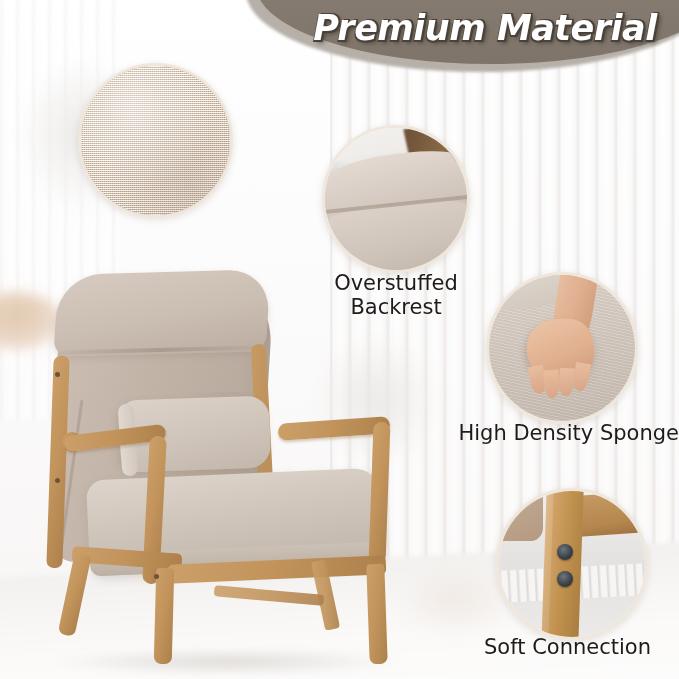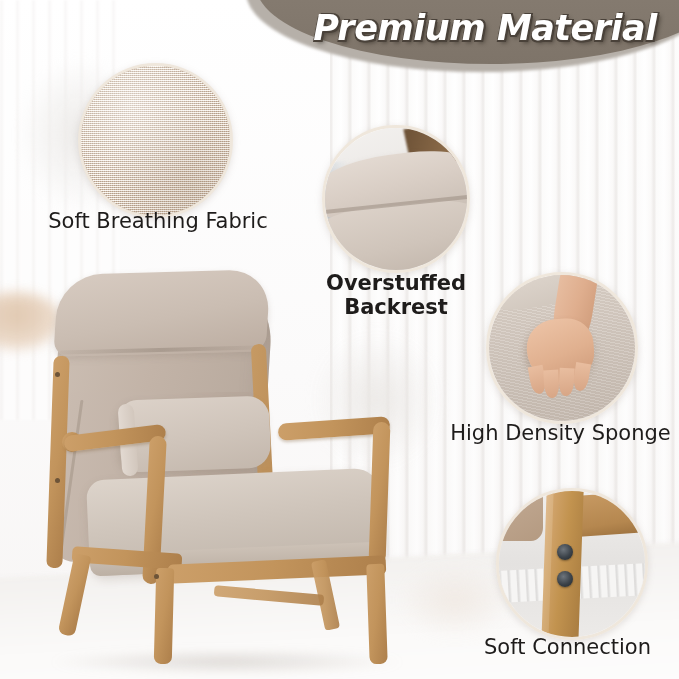--- a/index.html
+++ b/index.html
@@ -386,21 +386,21 @@
     border-radius: 46% 42% 22% 26%; transform: rotate(-7deg);
     box-shadow: 0 4px 7px rgba(160,146,134,0.3); }
   .cb-cush2 { position:absolute; left:-10%; top:54%; width:124%; height:52%;
     background: linear-gradient(172deg,#ddd3ca 0%, #cfc4ba 55%, #bfb3a8 100%);
     border-radius: 34% 30% 20% 24%; transform: rotate(-6deg); }
   .cb-seam { position:absolute; left:-8%; top:52%; width:122%; height:4px;
     background: rgba(150,136,124,0.5); transform: rotate(-6deg); filter: blur(0.6px); }
   .cb-side { position:absolute; left:-2%; top:24%; width:22%; height:44%;
     background: linear-gradient(90deg, #cdd2d6 0%, #e6e7e8 70%, rgba(240,240,240,0) 100%);
     transform: rotate(-8deg); filter: blur(1px); }
-  .l-backrest { left: 306px; top: 272px; width: 180px; font-weight: bold; }
+  .l-backrest { left: 306px; top: 272px; width: 180px; }
 
   
   .c-sponge {
     left: 486px; top: 272px;
     width: 152px; height: 152px;
   }
   .cs-bg { position:absolute; left:0; top:0; right:0; bottom:0;
     background: linear-gradient(170deg,#ddd4cb 0%, #d2c8bf 45%, #c4b9af 100%); }
   .cs-texture { position:absolute; left:0; top:0; right:0; bottom:0;
     background: repeating-linear-gradient(12deg,
@@ -419,21 +419,21 @@
     background: linear-gradient(160deg,#eec5a8 0%, #e0b08f 55%, #cc9877 100%);
     border-radius: 44% 40% 46% 52%; transform: rotate(-4deg);
     box-shadow: -2px 3px 6px rgba(140,104,78,0.28); }
   .cs-fing { position:absolute; width:10%; height:19%;
     background: linear-gradient(170deg,#e9bea0 0%, #d7a585 100%);
     border-radius: 0 0 50% 50%; }
   .cs-f1 { left: 28%; top: 62%; transform: rotate(-10deg); }
   .cs-f2 { left: 38%; top: 65%; transform: rotate(-3deg); }
   .cs-f3 { left: 48%; top: 64%; transform: rotate(3deg); }
   .cs-f4 { left: 58%; top: 60%; transform: rotate(9deg); }
-  .l-sponge { left: 442px; top: 422px; width: 237px; }
+  .l-sponge { left: 442px; top: 422px; width: 237px; text-align: right; }
 
   
   .c-connect {
     left: 496px; top: 488px;
     width: 152px; height: 152px;
   }
   .cc-bg { position:absolute; left:0; top:0; right:0; bottom:0;
     background: linear-gradient(180deg,#f0eeec 0%, #e4e2e0 50%, #eceae8 100%); }
   .cc-fabric { position:absolute; left:-4%; top:-4%; width:34%; height:38%;
     background: linear-gradient(150deg,#c4ac96 0%, #b49a81 100%);
@@ -507,21 +507,20 @@
     <div class="ch-leg-fr w"></div>
     <div class="ch-bolt-1"></div>
     <div class="ch-bolt-2"></div>
     <div class="ch-bolt-3"></div>
   </div>
 
   <div class="circle c-fabric">
     <div class="fabric-weave"></div>
     <div class="fabric-sheen"></div>
   </div>
-  <div class="label l-fabric">Soft Breathing Fabric</div>
 
   <div class="circle c-backrest">
     <div class="cb-bg"></div>
     <div class="cb-darkstrip"></div>
     <div class="cb-side"></div>
     <div class="cb-cush1"></div>
     <div class="cb-cush2"></div>
     <div class="cb-seam"></div>
   </div>
   <div class="label l-backrest">Overstuffed

